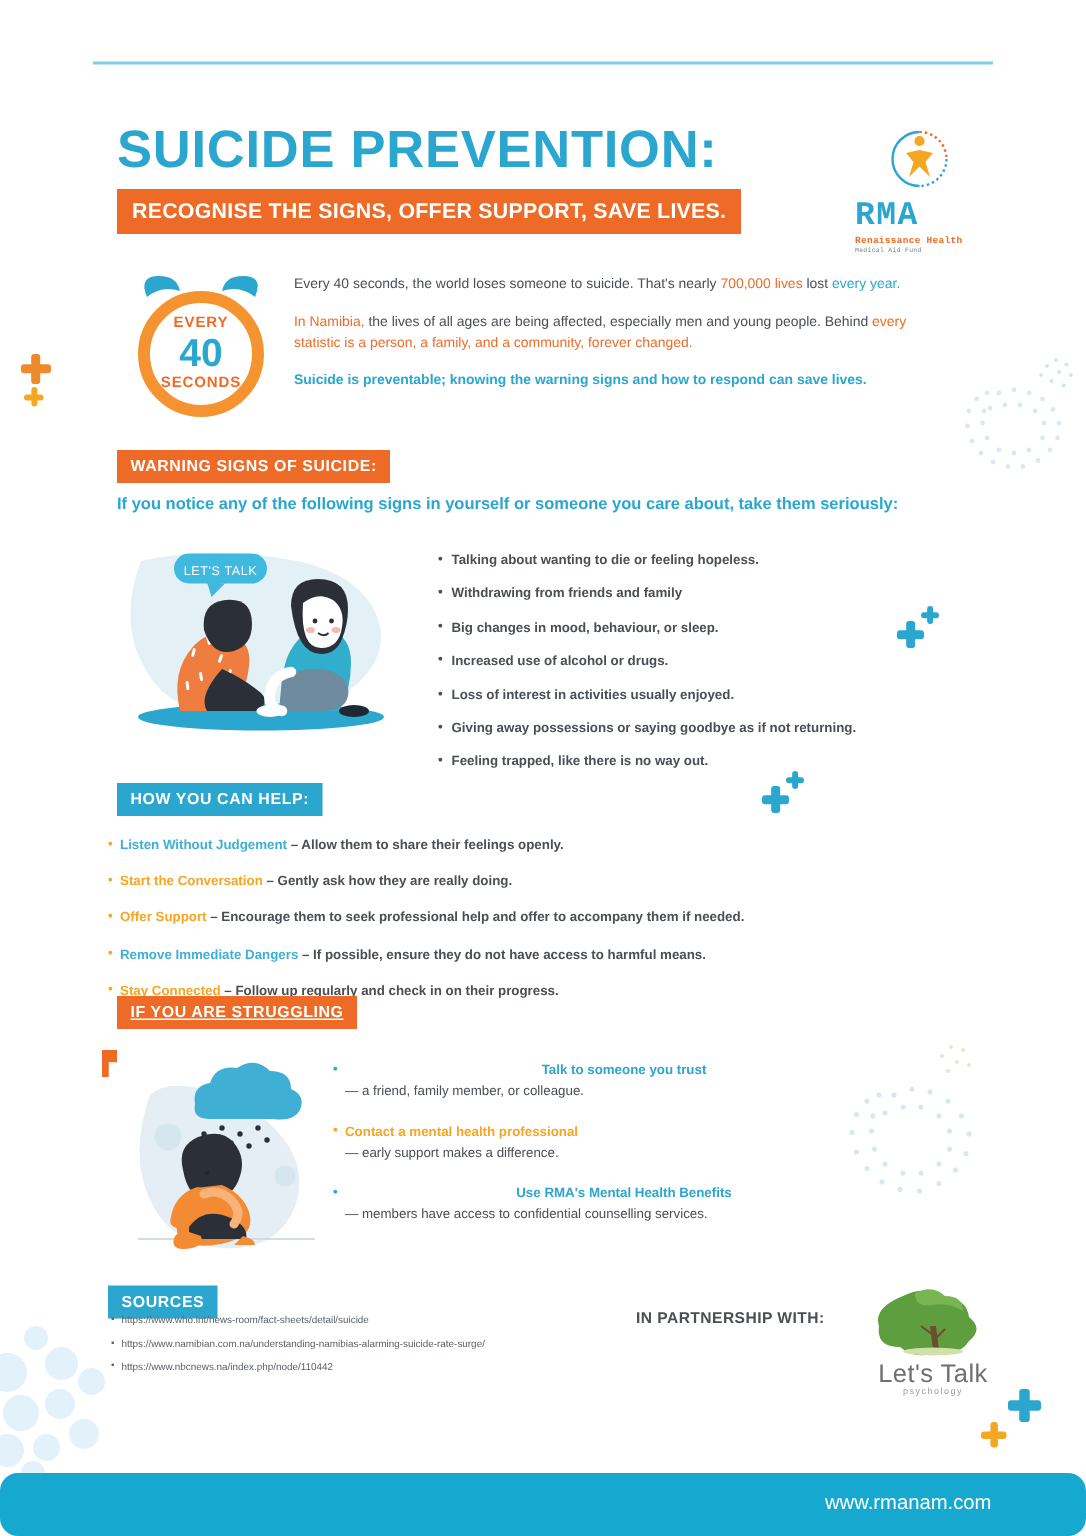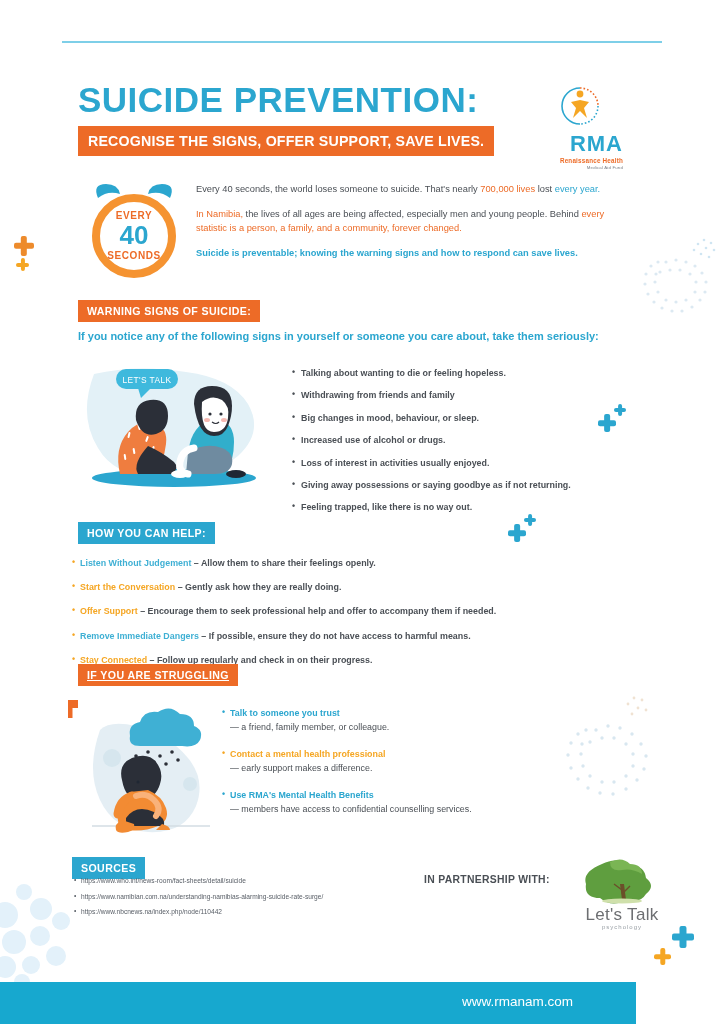--- a/index.html
+++ b/index.html
@@ -25,21 +25,21 @@
   .title{
     color:#2ba6cf;font-size:35px;font-weight:bold;letter-spacing:.5px;
     line-height:1;margin:0 0 9px 0;
   }
   .subtitle{
     display:inline-block;background:#ed6b27;color:#fff;
     font-size:14.2px;font-weight:bold;letter-spacing:.2px;
     padding:7px 10px 7px 10px;
   }
 
-  .logo-rma{position:absolute;left:537px;top:80px;width:86px;text-align:right;}
+  .logo-rma{position:absolute;left:570px;top:80px;width:86px;text-align:left;font-family:Liberation Mono, monospace;}
   .logo-mark{position:relative;width:52px;height:52px;margin:0 auto;}
   .logo-word{color:#2ba6cf;font-size:22px;font-weight:bold;letter-spacing:1px;line-height:1;margin-top:1px;}
   .logo-sub{color:#ed6b27;font-size:6.3px;font-weight:bold;letter-spacing:.2px;margin-top:2px;}
   .logo-sub2{color:#7a7f86;font-size:4.3px;letter-spacing:.2px;margin-top:1px;}
 
   
   .clock{position:absolute;left:84px;top:182px;width:100px;height:100px;}
   .clock-face{
     position:absolute;left:8px;top:12px;width:84px;height:84px;border-radius:50%;
     background:#fff;border:8px solid #f59331;box-sizing:border-box;
@@ -87,21 +87,21 @@
   .k-orange{color:#f5a623;}
   .k-teal{color:#3fb0d4;}
 
   
   .sec-strug{position:absolute;left:78px;top:664px;text-decoration:underline;}
   .strug-img{position:absolute;left:78px;top:700px;width:140px;height:140px;}
   .strug-list{position:absolute;left:222px;top:708px;width:380px;}
   .strug-item{margin-bottom:17px;}
   .strug-head{font-size:8.9px;font-weight:bold;position:relative;padding-left:8px;}
   .strug-head:before{content:"\2022";position:absolute;left:0;top:-1px;}
-  .strug-head.teal{color:#2ba6cf;}
+  .strug-head.teal{color:#2ba6cf;text-align:center;}
   .strug-head.teal:before{color:#2ba6cf;}
   .strug-head.orange{color:#f5a623;}
   .strug-head.orange:before{color:#f5a623;}
   .strug-sub{font-size:8.9px;color:#4a4f55;padding-left:8px;margin-top:4px;}
 
   
   .sec-src{position:absolute;left:72px;top:857px;}
   .src-list{position:absolute;left:74px;top:877px;width:380px;}
   .src-list li{
     list-style:none;font-size:6.6px;color:#5a6068;margin-bottom:8.5px;
@@ -109,21 +109,21 @@
   }
   .src-list li:before{content:"\2022";position:absolute;left:0;top:-1px;color:#5a6068;}
 
   .partner{position:absolute;left:424px;top:874px;font-size:10.4px;
     font-weight:bold;color:#4a4f55;letter-spacing:.3px;}
   .logo-lt{position:absolute;left:562px;top:858px;width:120px;text-align:center;}
   .lt-word{font-size:17px;color:#6d6f72;letter-spacing:.3px;line-height:1;margin-top:-2px;}
   .lt-sub{font-size:6px;color:#9aa0a6;letter-spacing:1px;margin-top:1px;}
 
   
-  .footer{position:absolute;left:0;bottom:0;width:636px;height:42px;background:#17a8cf;}
+  .footer{position:absolute;left:0;bottom:0;width:724px;height:42px;background:#17a8cf;border-radius:12px;}
   .footer-url{position:absolute;right:63px;top:12px;color:#fff;font-size:13.5px;}
 </style>
 </head>
 <body>
 
 <div class="page">
 
   <div class="topline"></div>
 
   <div class="deco plus" style="left:14px;top:236px;width:20px;height:20px;color:#ed8b2c;"></div>

